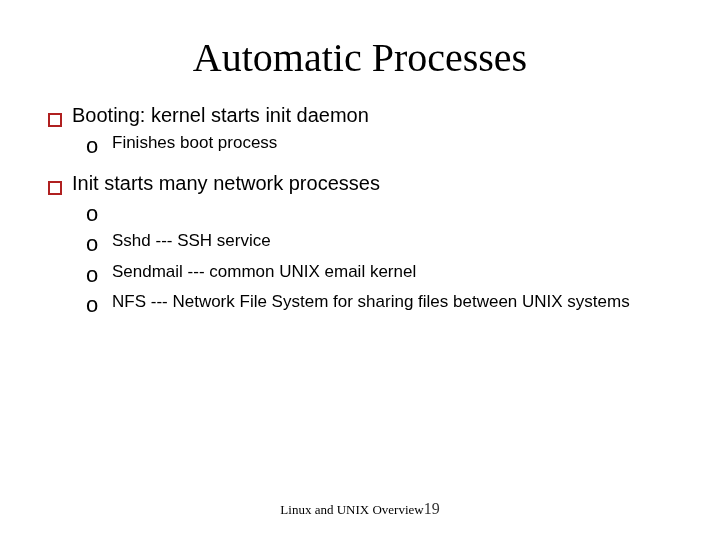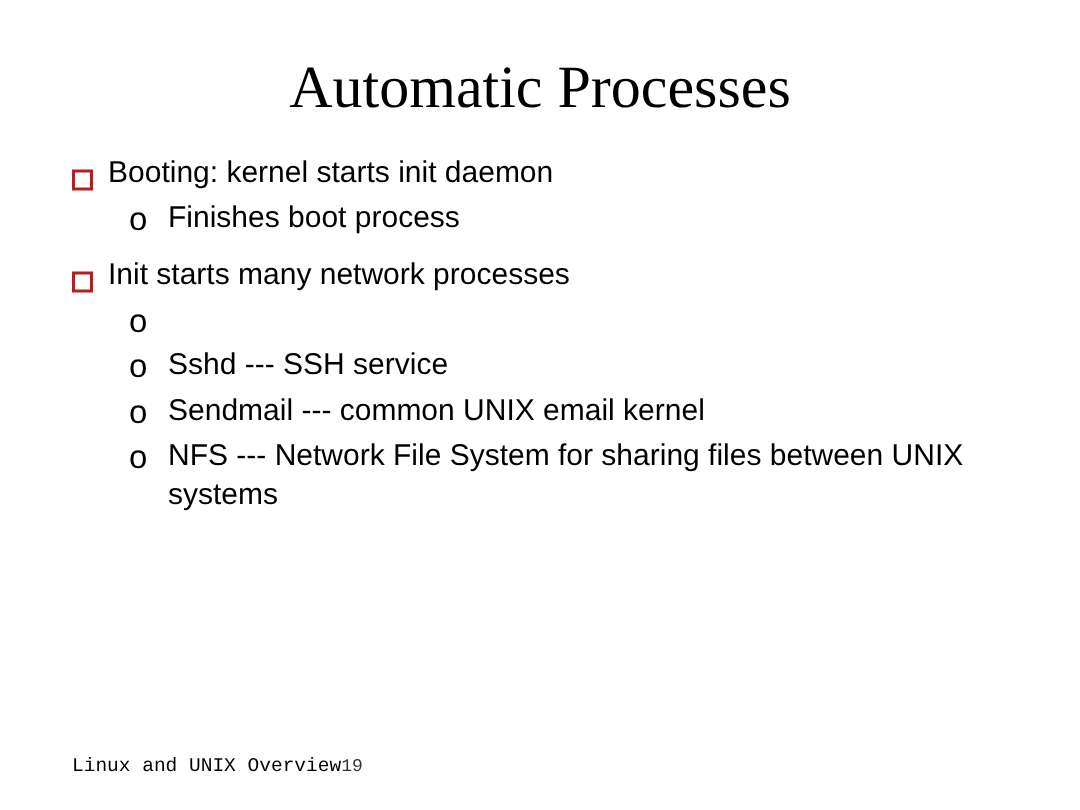--- a/index.html
+++ b/index.html
@@ -6,24 +6,24 @@
   html, body { width: 720px; height: 540px; background: #fff; font-family: Georgia, "Times New Roman", serif; color: #000; }
   .slide { position: relative; width: 720px; height: 540px; padding: 28px 48px 0 48px; }
   .title { font-size: 40px; text-align: center; margin-top: 6px; margin-bottom: 22px; font-weight: 400; }
   .content { font-family: "Trebuchet MS", Verdana, Arial, sans-serif; }
   .lvl1 { display: flex; align-items: flex-start; margin-bottom: 4px; }
   .lvl1 .bullet { width: 14px; height: 14px; border: 2px solid #b02020; margin-top: 10px; margin-right: 10px; flex: 0 0 auto; }
   .lvl1 .txt { font-size: 20px; line-height: 1.25; }
   .lvl2-wrap { margin-left: 38px; margin-bottom: 10px; }
   .lvl2 { display: flex; align-items: flex-start; margin-bottom: 2px; }
   .lvl2 .bullet { font-size: 22px; line-height: 1.3; margin-right: 8px; flex: 0 0 auto; width: 18px; }
-  .lvl2 .txt { font-size: 20px; line-height: 1.3; }
-  .footer { position: absolute; bottom: 22px; left: 48px; right: 48px; display: flex; justify-content: flex-start; align-items: baseline; font-family: Liberation Mono, monospace; }
+  .lvl2 .txt { font-size: 17px; line-height: 1.3; }
+  .footer { position: absolute; bottom: 22px; left: 48px; right: 48px; display: flex; justify-content: center; align-items: baseline; font-family: Liberation Serif, serif; }
   .footer-left { font-size: 13px; }
-  .footer-right { font-size: 12px; color: #333; }
+  .footer-right { font-size: 16px; color: #333; }
 </style>
 </head>
 <body>
 
 <div class="slide">
   <h1 class="title">Automatic Processes</h1>
 
   <div class="content">
 
     <div class="lvl1">

